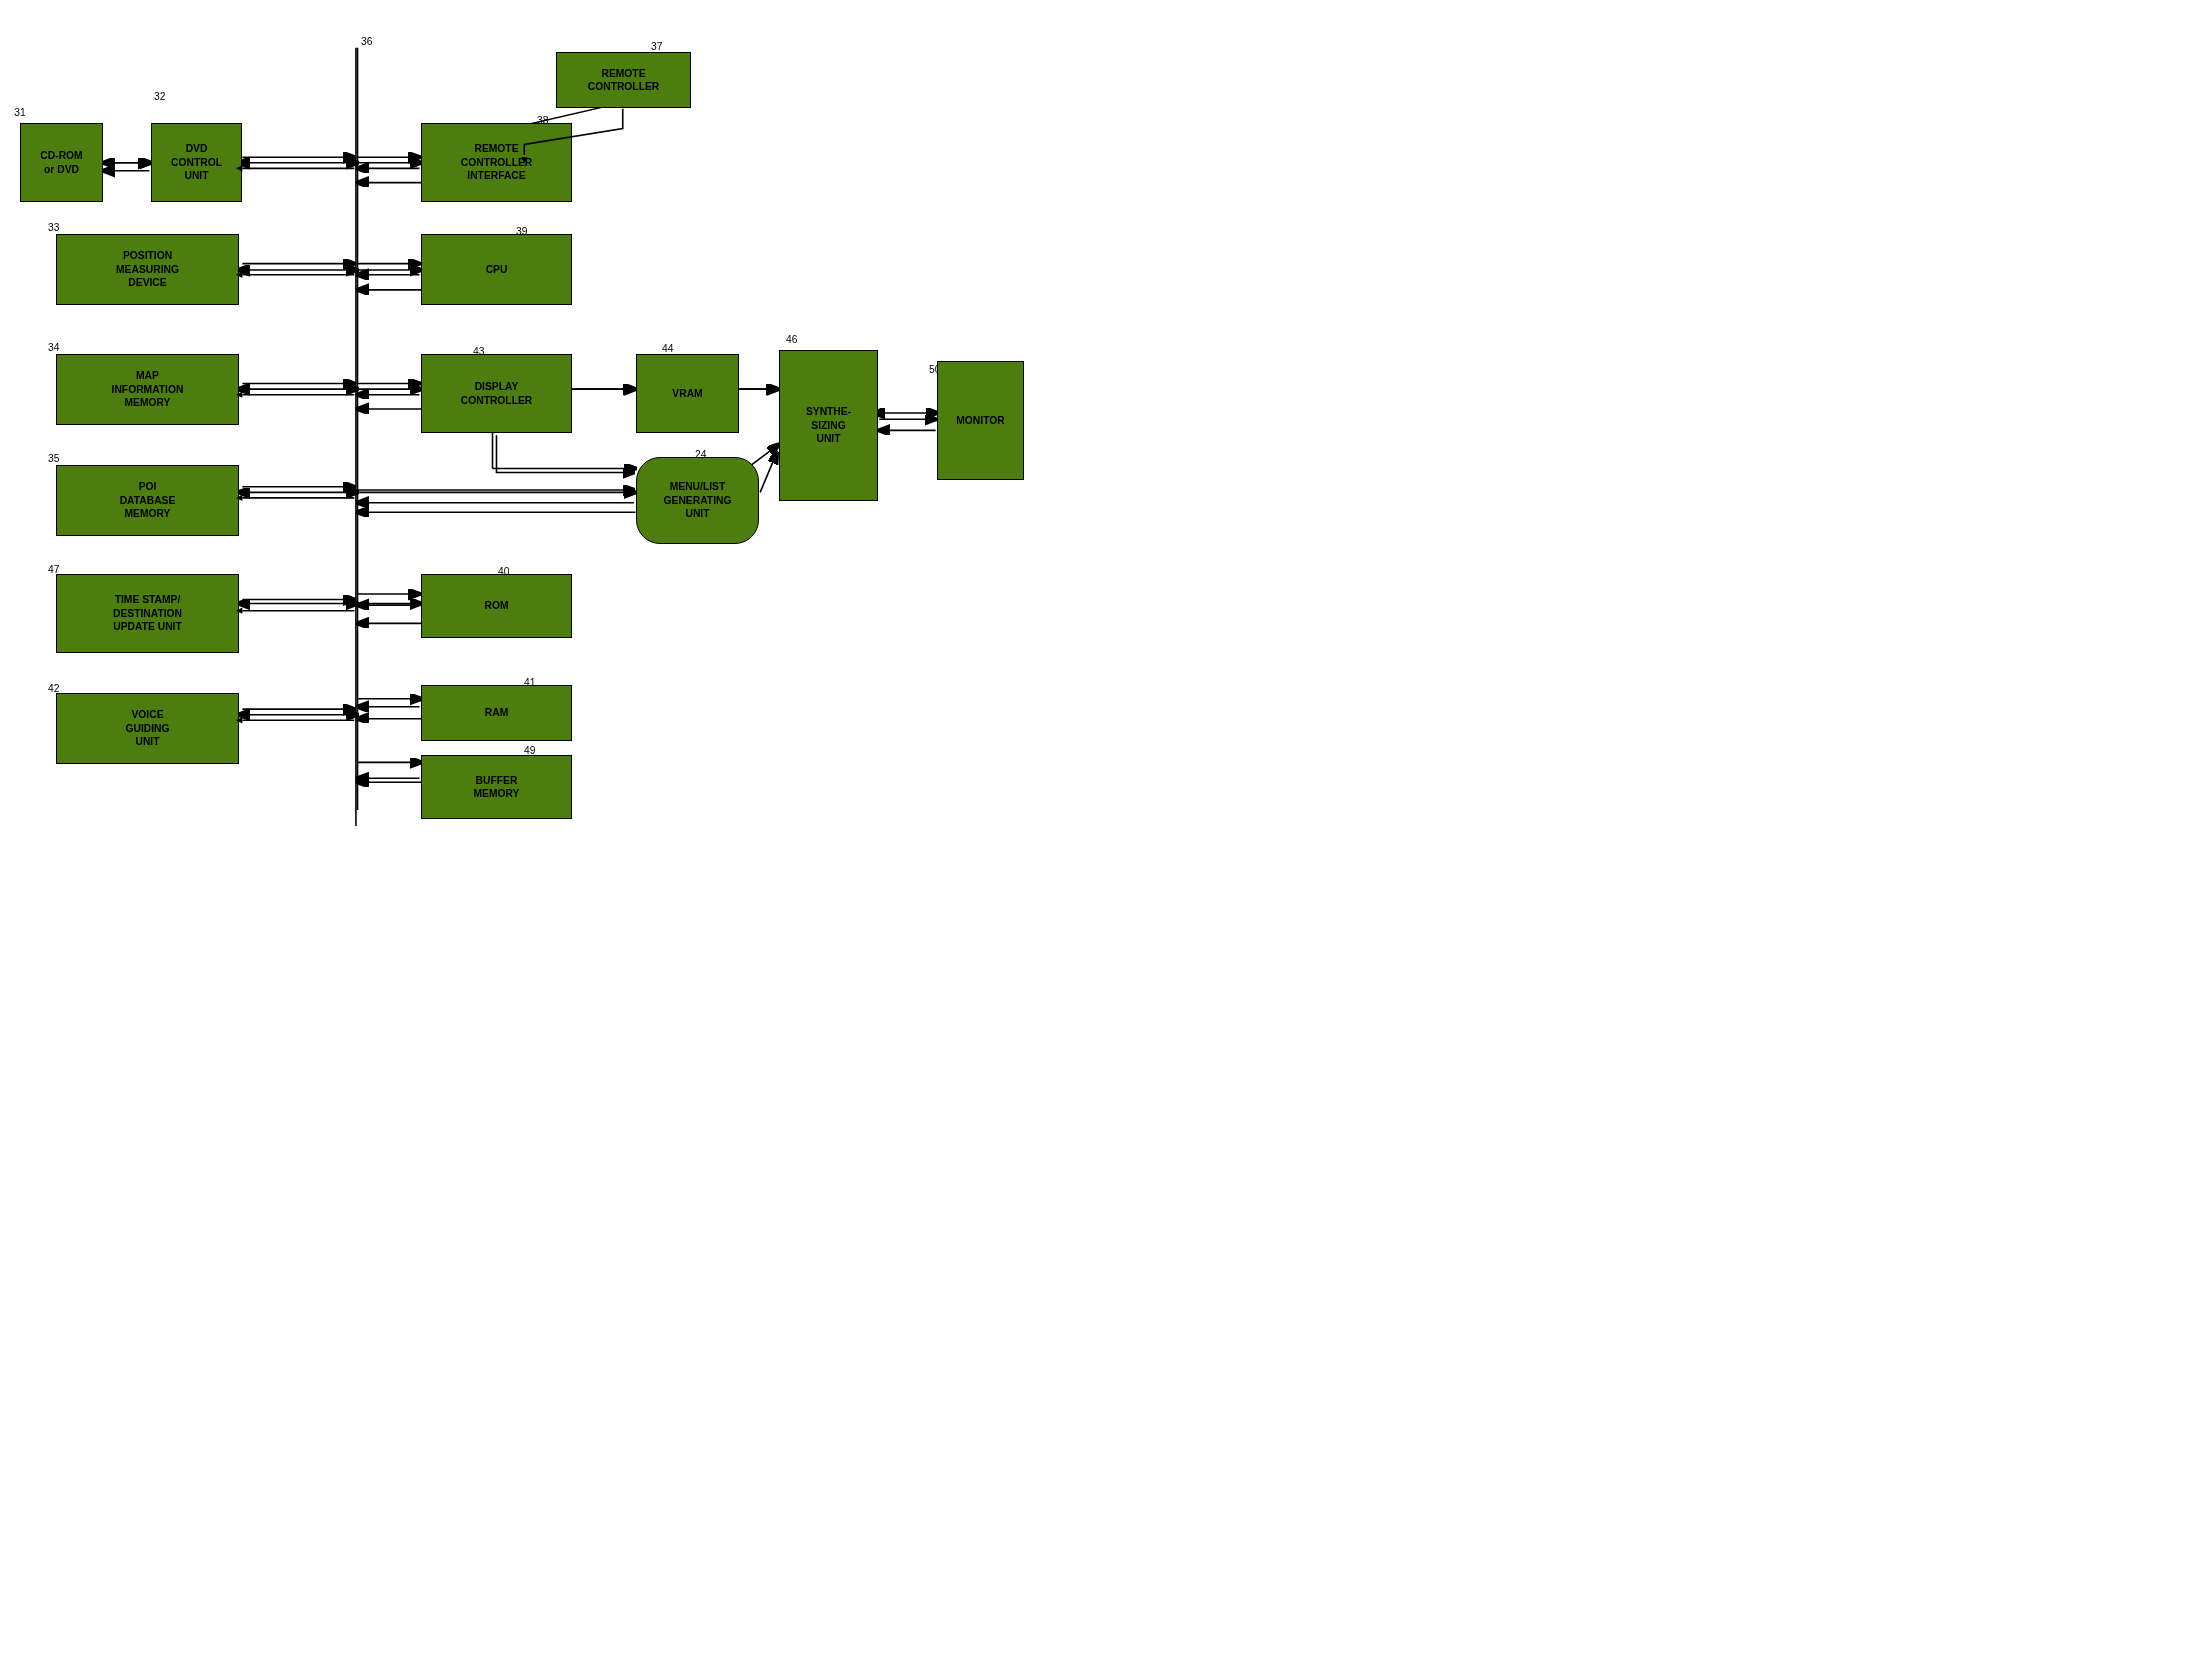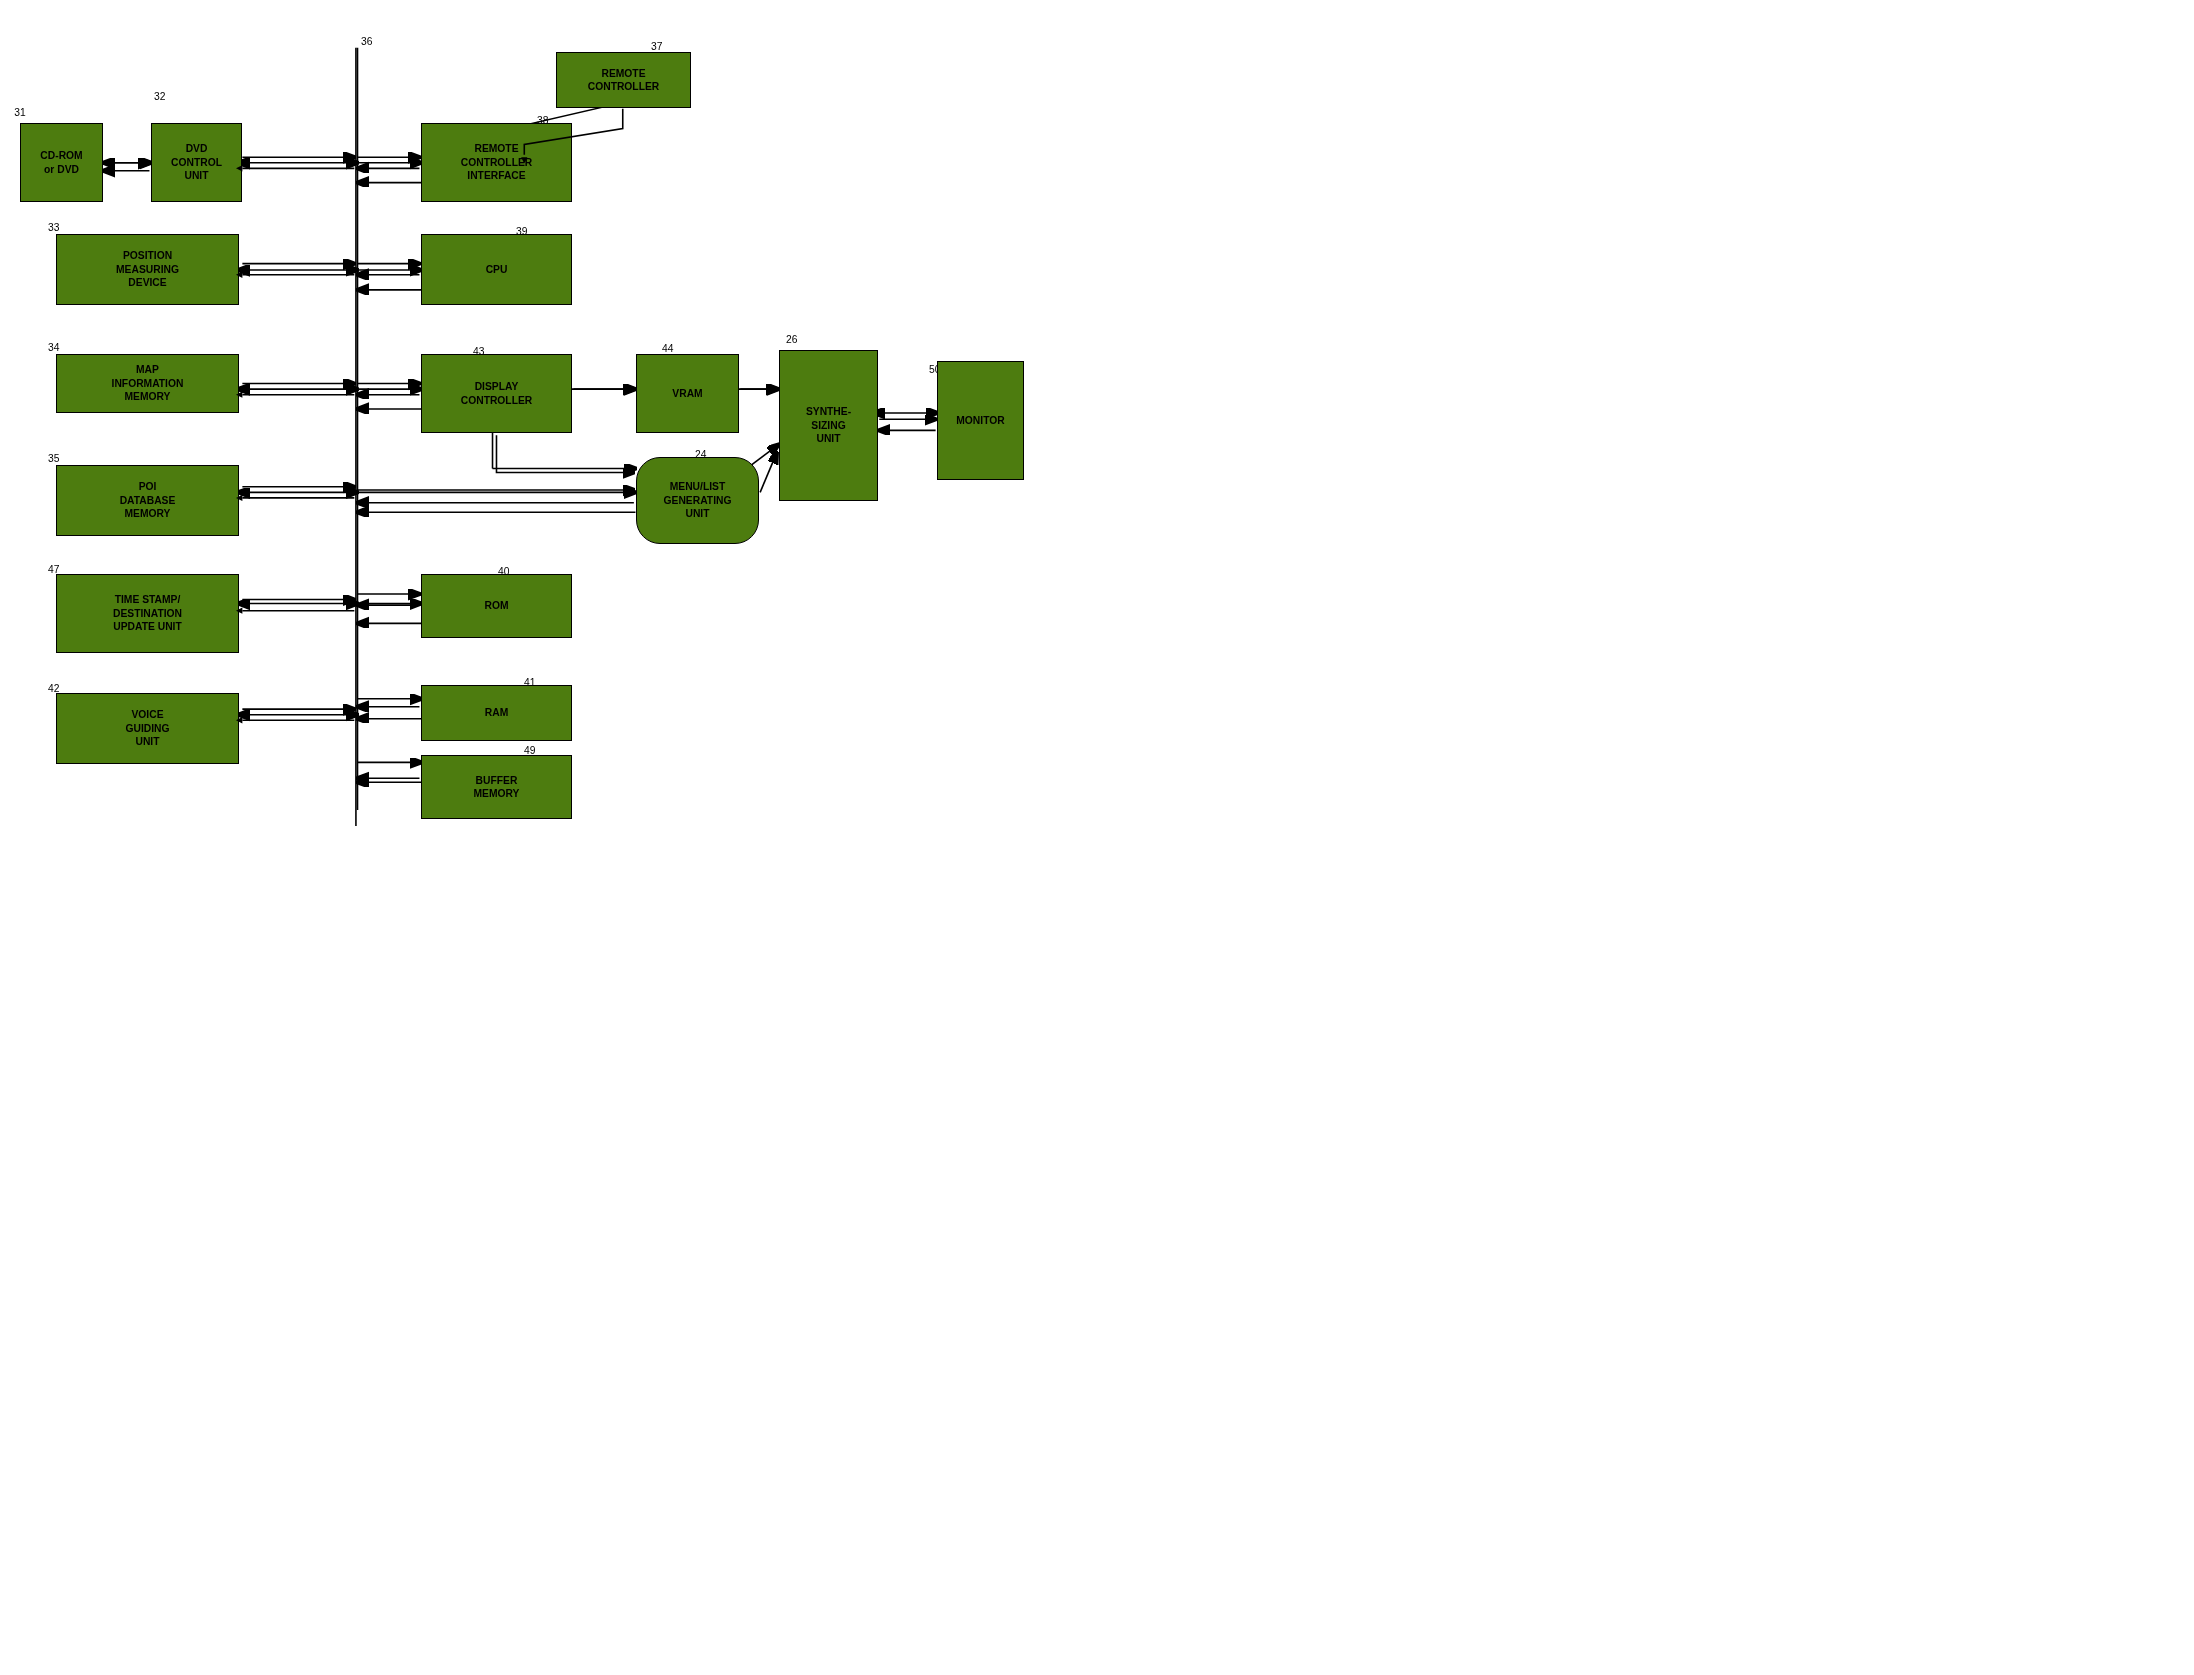--- a/index.html
+++ b/index.html
@@ -134,21 +134,21 @@
   </div>
 
   <div class="label" style="left:48px; top:222px;">33</div>
 
   <div class="block" style="left:56px; top:234px; width:183px; height:71px;">
     <span>POSITION<br>MEASURING<br>DEVICE</span>
   </div>
 
   <div class="label" style="left:48px; top:342px;">34</div>
 
-  <div class="block" style="left:56px; top:354px; width:183px; height:59px;">
+  <div class="block" style="left:56px; top:354px; width:183px; height:71px;">
     <span>MAP<br>INFORMATION<br>MEMORY</span>
   </div>
 
   <div class="label" style="left:48px; top:453px;">35</div>
 
   <div class="block" style="left:56px; top:465px; width:183px; height:71px;">
     <span>POI<br>DATABASE<br>MEMORY</span>
   </div>
 
   <div class="label" style="left:48px; top:564px;">47</div>
@@ -204,21 +204,21 @@
   <div class="label" style="left:662px; top:343px;">44</div>
   <div class="block" style="left:636px; top:354px; width:103px; height:79px;">
     <span>VRAM</span>
   </div>
 
   <div class="label" style="left:695px; top:449px;">24</div>
   <div class="block" style="left:636px; top:457px; width:123px; height:87px;border-radius:24px;">
     <span>MENU/LIST<br>GENERATING<br>UNIT</span>
   </div>
 
-  <div class="label" style="left:786px; top:334px;">26</div>
+  <div class="label" style="left:786px; top:334px;">46</div>
   <div class="block" style="left:779px; top:350px; width:99px; height:151px;">
     <span>SYNTHE-<br>SIZING<br>UNIT</span>
   </div>
 
   <div class="label" style="left:929px; top:364px;text-align:right;">50</div>
   <div class="block" style="left:937px; top:361px; width:87px; height:119px;">
     <span>MONITOR</span>
   </div>
 
   <svg class="svg-overlay" viewBox="0 0 1381 1054" width="1097" height="837">

